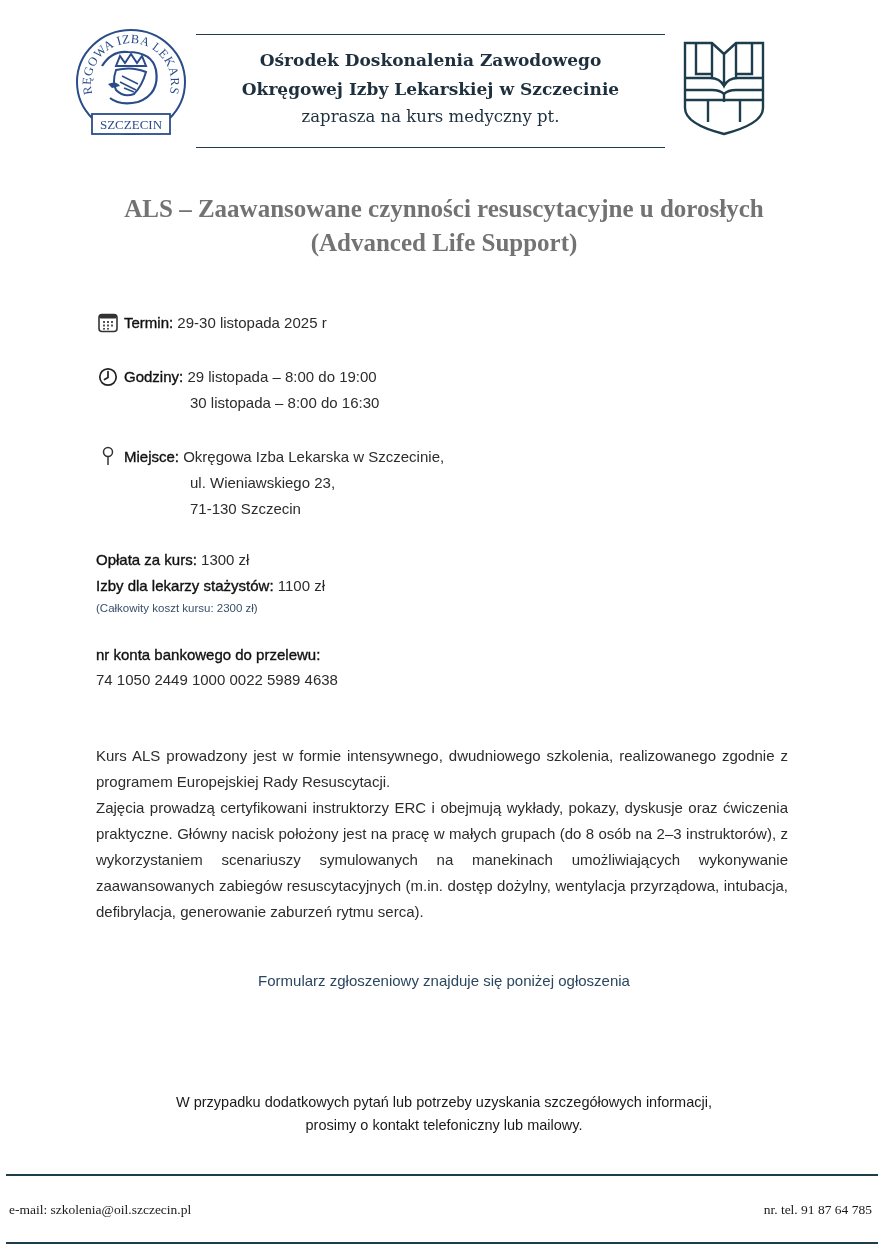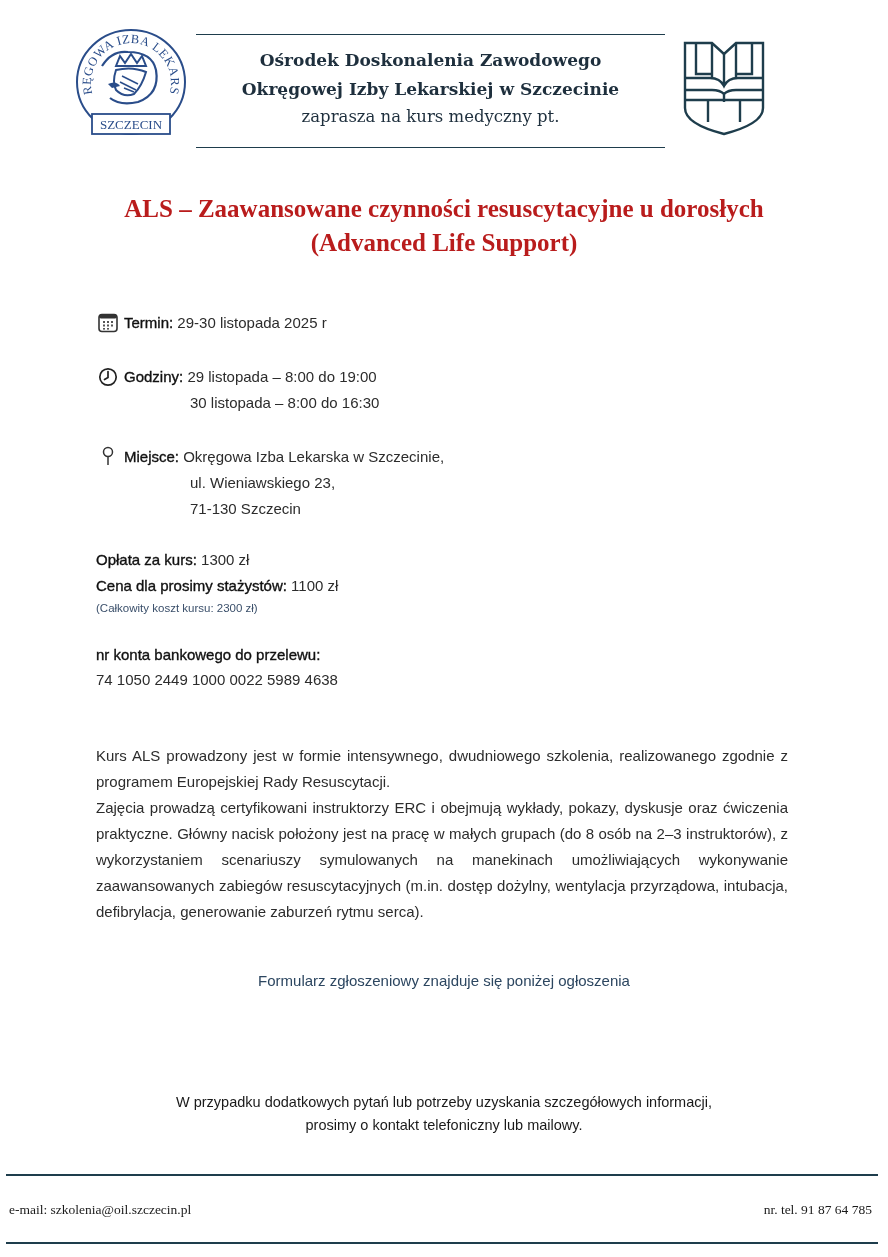--- a/index.html
+++ b/index.html
@@ -8,21 +8,21 @@
 
     
     .logo-left { left: 72px; top: 26px; width: 118px; height: 118px; }
     .header-box { left: 196px; top: 34px; width: 469px; height: 112px; border-top: 1.5px solid #1e3d4c; border-bottom: 1.5px solid #1e3d4c; text-align: center; font-family: "DejaVu Serif", "Liberation Serif", serif; color: #1e2f3d; }
     .header-box .l1 { position: absolute; left: 0; right: 0; top: 15px; font-size: 17px; font-weight: bold; }
     .header-box .l2 { position: absolute; left: 0; right: 0; top: 44px; font-size: 17px; font-weight: bold; text-align: center; }
     .header-box .l3 { position: absolute; left: 0; right: 0; top: 72px; font-size: 16.5px; }
     .logo-right { left: 682px; top: 40px; width: 84px; height: 96px; }
 
     
-    .title { left: 60px; width: 768px; top: 192px; text-align: center; font-family: "Liberation Serif", "DejaVu Serif", serif; font-weight: bold; font-size: 25px; line-height: 34px; color: #b91c1c; }
+    .title { left: 60px; width: 768px; top: 192px; text-align: center; font-family: "Liberation Serif", "DejaVu Serif", serif; font-weight: bold; font-size: 25px; line-height: 34px; color: #737373; }
 
     
     .info { font-family: "Liberation Sans", "DejaVu Sans", sans-serif; font-size: 15px; color: #2c2c2c; }
     .info b { font-weight: normal; color: #111; -webkit-text-stroke: 0.35px #111; }
     .icon { position: absolute; width: 20px; height: 20px; }
     .row { position: absolute; left: 124px; white-space: nowrap; }
     .cont { position: absolute; left: 190px; white-space: nowrap; }
     .small { font-size: 11.5px; color: #3a4f6a; }
 
     
@@ -136,21 +136,21 @@
     <span>Okręgowa Izba Lekarska w Szczecinie,</span>
   </div>
   <div class="cont" style="top:474px;">ul. Wieniawskiego 23,</div>
   <div class="cont" style="top:500px;">71-130 Szczecin</div>
 
   <div class="abs" style="left:96px; top:551px; white-space:nowrap;">
     <b>Opłata za kurs:</b>
     <span>1300 zł</span>
   </div>
   <div class="abs" style="left:96px; top:577px; white-space:nowrap;">
-    <b>Cena dla prosimy stażystów:</b>
+    <b>Izby dla lekarzy stażystów:</b>
     <span>1100 zł</span>
   </div>
   <div class="abs small" style="left:96px; top:602px; white-space:nowrap;">(Całkowity koszt kursu: 2300 zł)</div>
 
   <div class="abs" style="left:96px; top:646px; white-space:nowrap;">
     <b>nr konta bankowego do przelewu:</b>
   </div>
   <div class="abs" style="left:96px; top:671px; white-space:nowrap; color:#2c2c2c;">74 1050 2449 1000 0022 5989 4638</div>
 </div>
 

